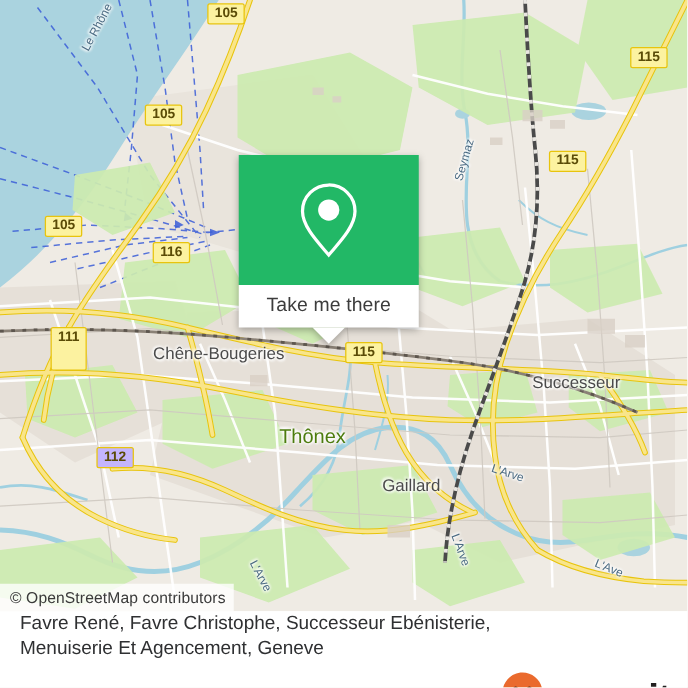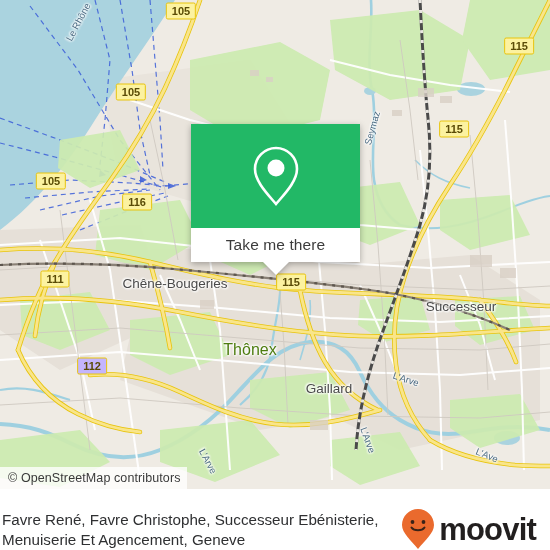--- a/index.html
+++ b/index.html
@@ -43,21 +43,21 @@
     font-size: 12.5px;
     letter-spacing: 0.1px;
     white-space: nowrap;
   }
 
   
   #callout {
     position: absolute;
     left: 191px;
     top: 124px;
-    width: 169px;
+    width: 144px;
     filter: drop-shadow(0 2px 3px rgba(0,0,0,0.30));
   }
   #callout-head {
     height: 104px;
     background: #22b866;
     display: flex;
     align-items: center;
     justify-content: center;
   }
   #callout-foot {
@@ -84,24 +84,24 @@
 
   
   #footer {
     position: absolute;
     left: 0;
     top: 489px;
     width: 550px;
     height: 61px;
     background: #ffffff;
     display: flex;
-    align-items: flex-end;
+    align-items: flex-start;
     justify-content: space-between;
     box-sizing: border-box;
-    padding: 0 14px 0 2px;
+    padding: 0 14px 0 16px;
   }
   #footer-title {
     color: #2f3032;
     font-size: 15.2px;
     line-height: 20px;
     max-width: 390px;
   }
   #logo {
     display: flex;
     align-items: center;
@@ -302,21 +302,21 @@
         <div style="position: absolute; left: 368px; top: 440px; transform: translate(-50%, -50%) rotate(70deg); font-size: 9.5px; color: rgb(74, 106, 130); white-space: nowrap; font-weight: normal; text-shadow: rgb(255, 255, 255) 0px 0px 3px, rgb(255, 255, 255) 0px 0px 3px, rgb(255, 255, 255) 1px 1px 2px, rgb(255, 255, 255) -1px -1px 2px;">L'Arve</div>
         <div style="position: absolute; left: 208px; top: 461px; transform: translate(-50%, -50%) rotate(62deg); font-size: 9.5px; color: rgb(74, 106, 130); white-space: nowrap; font-weight: normal; text-shadow: rgb(255, 255, 255) 0px 0px 3px, rgb(255, 255, 255) 0px 0px 3px, rgb(255, 255, 255) 1px 1px 2px, rgb(255, 255, 255) -1px -1px 2px;">L'Arve</div>
         <div style="position: absolute; left: 487px; top: 455px; transform: translate(-50%, -50%) rotate(22deg); font-size: 9.5px; color: rgb(74, 106, 130); white-space: nowrap; font-weight: normal; text-shadow: rgb(255, 255, 255) 0px 0px 3px, rgb(255, 255, 255) 0px 0px 3px, rgb(255, 255, 255) 1px 1px 2px, rgb(255, 255, 255) -1px -1px 2px;">L'Ave</div>
       </div>
 
     <div id="map-shields">
         <div style="position: absolute; left: 181px; top: 11px; transform: translate(-50%, -50%); background: rgb(252, 242, 160); border: 1.6px solid rgb(232, 196, 13); border-radius: 2px; padding: 1px 5px 2px; font-size: 11px; font-weight: bold; color: rgb(90, 75, 6); line-height: 12px;">105</div>
         <div style="position: absolute; left: 131px; top: 92px; transform: translate(-50%, -50%); background: rgb(252, 242, 160); border: 1.6px solid rgb(232, 196, 13); border-radius: 2px; padding: 1px 5px 2px; font-size: 11px; font-weight: bold; color: rgb(90, 75, 6); line-height: 12px;">105</div>
         <div style="position: absolute; left: 51px; top: 181px; transform: translate(-50%, -50%); background: rgb(252, 242, 160); border: 1.6px solid rgb(232, 196, 13); border-radius: 2px; padding: 1px 5px 2px; font-size: 11px; font-weight: bold; color: rgb(90, 75, 6); line-height: 12px;">105</div>
         <div style="position: absolute; left: 137px; top: 202px; transform: translate(-50%, -50%); background: rgb(252, 242, 160); border: 1.6px solid rgb(232, 196, 13); border-radius: 2px; padding: 1px 5px 2px; font-size: 11px; font-weight: bold; color: rgb(90, 75, 6); line-height: 12px;">116</div>
-        <div style="position: absolute; left: 55px; top: 279px; transform: translate(-50%, -50%); background: rgb(252, 242, 160); border: 1.6px solid rgb(232, 196, 13); border-radius: 2px; padding: 1px 5px 2px; font-size: 11px; font-weight: bold; color: rgb(90, 75, 6); line-height: 12px;">111</div>
+        <div style="position: absolute; left: 55px; top: 279px; transform: translate(-50%, -50%); background: rgb(252, 242, 160); border: 1.6px solid rgb(232, 196, 13); border-radius: 2px; padding: 1px 5px 20px; font-size: 11px; font-weight: bold; color: rgb(90, 75, 6); line-height: 12px;">111</div>
         <div style="position: absolute; left: 92px; top: 366px; transform: translate(-50%, -50%); background: #c4b5fd; border: 1.6px solid rgb(232, 196, 13); border-radius: 2px; padding: 1px 5px 2px; font-size: 11px; font-weight: bold; color: rgb(90, 75, 6); line-height: 12px;">112</div>
         <div style="position: absolute; left: 519px; top: 46px; transform: translate(-50%, -50%); background: rgb(252, 242, 160); border: 1.6px solid rgb(232, 196, 13); border-radius: 2px; padding: 1px 5px 2px; font-size: 11px; font-weight: bold; color: rgb(90, 75, 6); line-height: 12px;">115</div>
         <div style="position: absolute; left: 454px; top: 129px; transform: translate(-50%, -50%); background: rgb(252, 242, 160); border: 1.6px solid rgb(232, 196, 13); border-radius: 2px; padding: 1px 5px 2px; font-size: 11px; font-weight: bold; color: rgb(90, 75, 6); line-height: 12px;">115</div>
         <div style="position: absolute; left: 291px; top: 282px; transform: translate(-50%, -50%); background: rgb(252, 242, 160); border: 1.6px solid rgb(232, 196, 13); border-radius: 2px; padding: 1px 5px 2px; font-size: 11px; font-weight: bold; color: rgb(90, 75, 6); line-height: 12px;">115</div>
       </div>
 
     <div id="attribution">© OpenStreetMap contributors</div>
   </div>
 
   <div id="callout">

